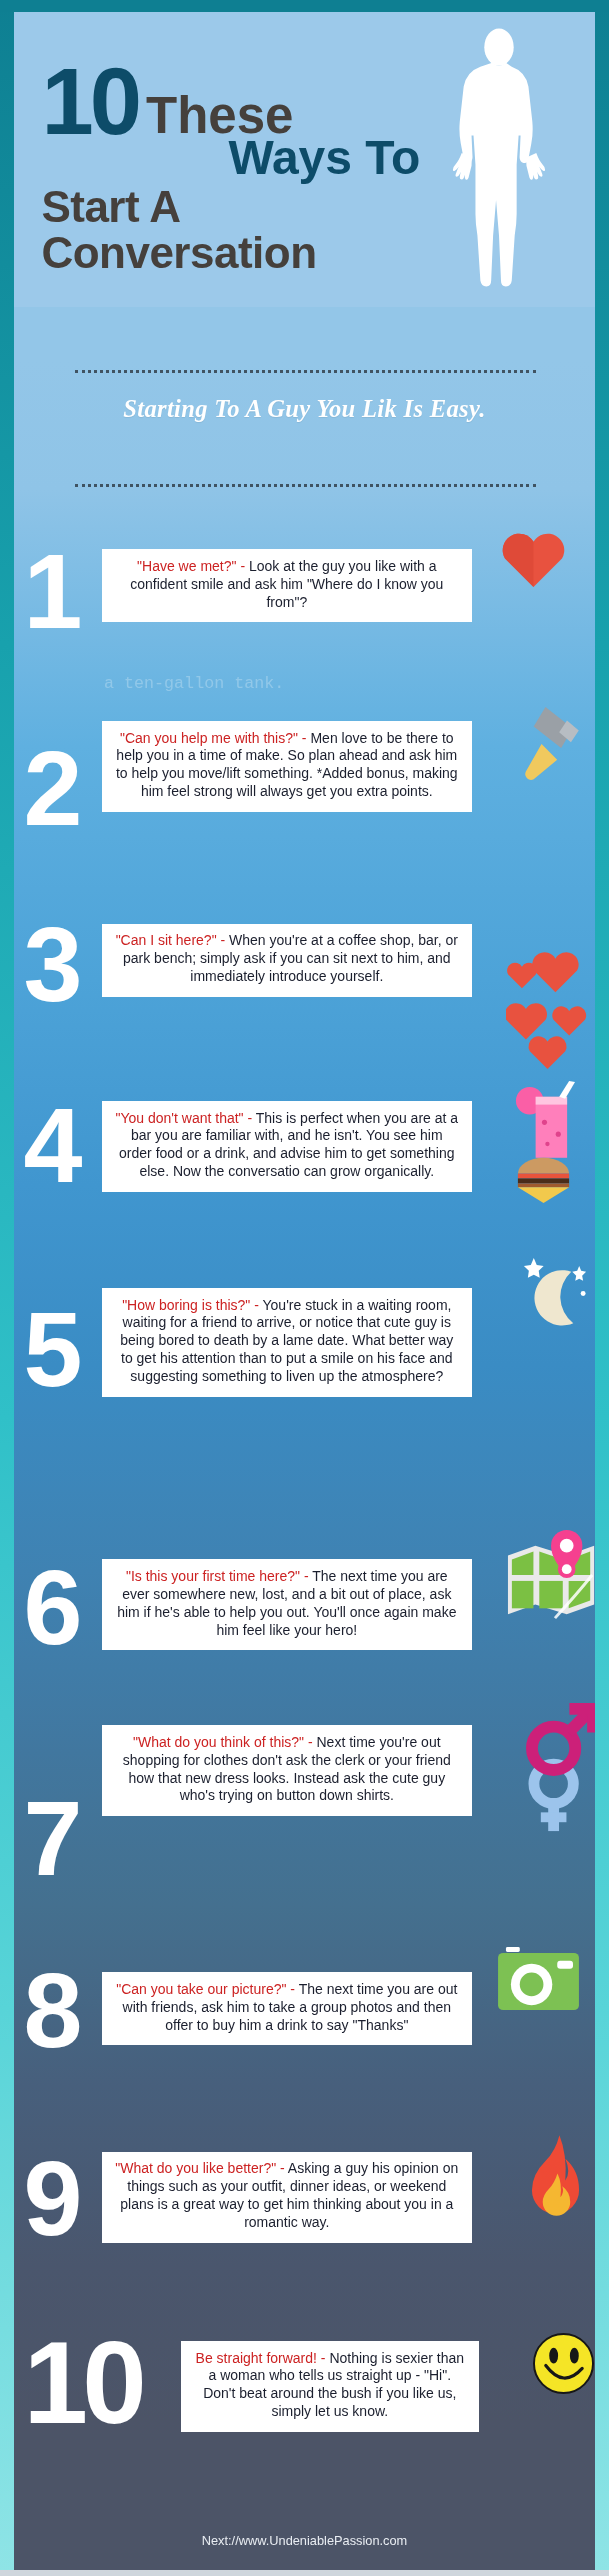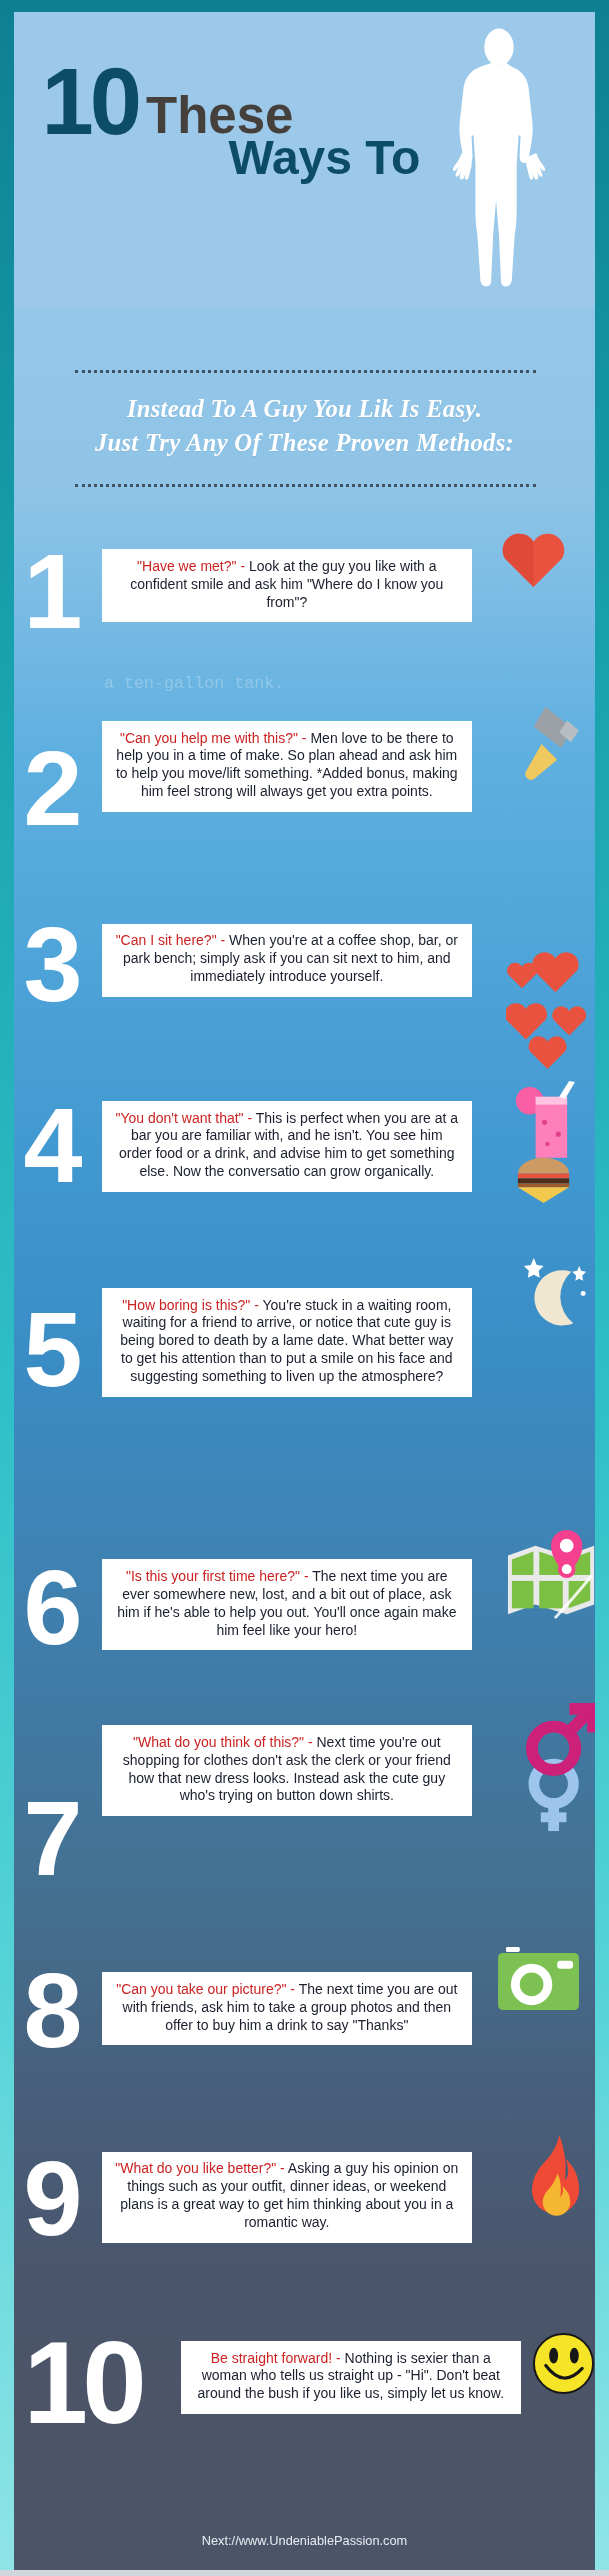--- a/index.html
+++ b/index.html
@@ -211,27 +211,27 @@
         <path d="M90 128 q3 8 6 11 q3 3 3 6 q0 2 -2 1 q-2 -1 -4 -4 q2 4 3 7 q1 3 -1 3 q-2 0 -4 -5 q1 4 1 6 q0 2 -2 2 q-2 0 -3 -5 q0 4 -1 5 q-2 1 -3 -2 l-3 -12 q-1 -5 1 -9 z"></path>
       </g>
     </svg>
 
     <div class="title-block" style="z-index:3;">
       <div class="line1">
         <span class="big10">10</span>
         <span class="easy">These</span>
       </div>
       <div class="ways">Ways To</div>
+      <div class="startconv">Start A Conversation</div>
     </div>
   </div>
 
   <div class="dots-rule top"></div>
   <div class="subtitle">
-    <div>Instead To A Guy You Lik Is Easy.</div>
-    <div>Just Try Any Of These Proven Methods:</div>
+    <div>Starting To A Guy You Lik Is Easy.</div>
   </div>
   <div class="dots-rule bottom"></div>
 
   <div class="item" style="top:512px;height:138px;">
     <div class="num" style="left:9.8px;top:37px;">1</div>
     <div class="card" style="left:88px;width:370px;top:37px;">
       <span class="q" style="display:inline">"Have we met?" - </span>
       <span>Look at the guy you like with a confident smile and ask him "Where do I know you from"?</span>
     </div>
     <div class="icon-wrap" style="left:487px;top:18.7px;">
@@ -384,21 +384,21 @@
     <div class="icon-wrap" style="left:514px;top:7.9px;">
       <svg width="55" height="85" viewBox="0 0 56 86">
         <path d="M32 1 q-4 16 -14 26 q-14 14 -14 30 a24 24 0 0 0 48 0 q0 -20 -14 -32 q6 14 0 22 q2 -26 -6 -46 Z" fill="#ee4a35"></path>
         <path d="M30 40 q-3 10 -9 16 q-6 6 -6 13 a14 14 0 0 0 28 0 q0 -10 -8 -16 q2 7 -2 11 q2 -14 -3 -24 Z" fill="#f5b731"></path>
       </svg>
     </div>
   </div>
 
   <div class="item" style="top:2325px;height:157px;">
     <div class="num" style="left:9.8px;top:11.8px;font-size:116px;">10</div>
-    <div class="card" style="left:167px;width:340px;top:15.7px;">
+    <div class="card" style="left:167px;width:298px;top:15.7px;">
       <span class="q" style="display:inline">Be straight forward! - </span>
       <span>Nothing is sexier than a woman who tells us straight up - "Hi". Don't beat around the bush if you like us, simply let us know.</span>
     </div>
     <div class="icon-wrap" style="left:518px;top:6.9px;">
       <svg width="63" height="63" viewBox="0 0 64 64">
         <circle cx="32" cy="32" r="30" fill="#f5e526" stroke="#171717" stroke-width="2"></circle>
         <ellipse cx="22" cy="24" rx="4.5" ry="8" fill="#171717"></ellipse>
         <ellipse cx="43" cy="24" rx="4.5" ry="8" fill="#171717"></ellipse>
         <path d="M14 34 q18 24 37 3" fill="none" stroke="#171717" stroke-width="3.2" stroke-linecap="round"></path>
       </svg>

